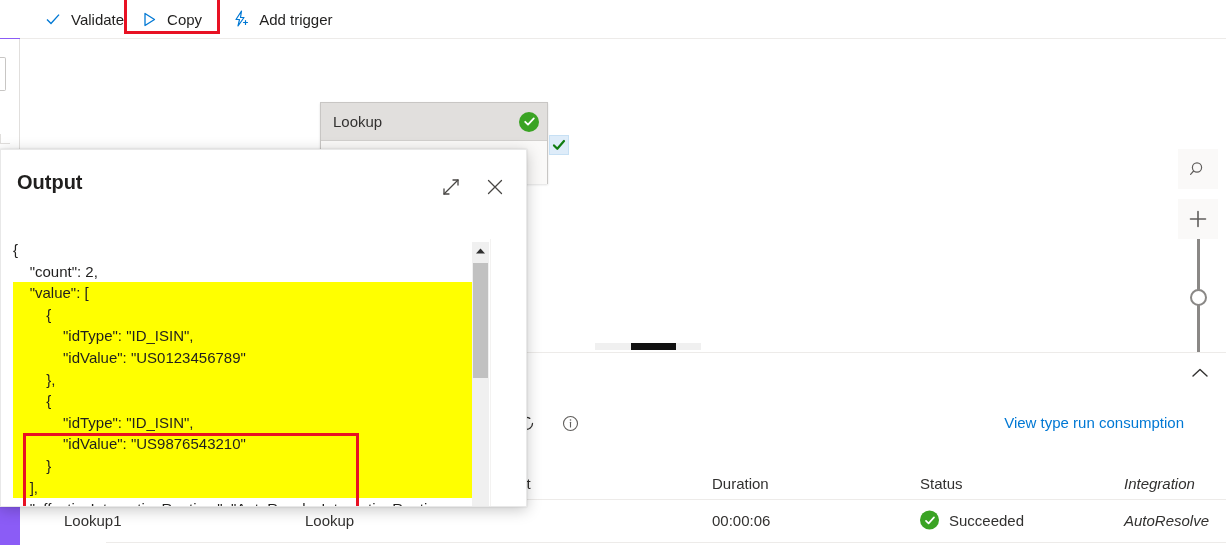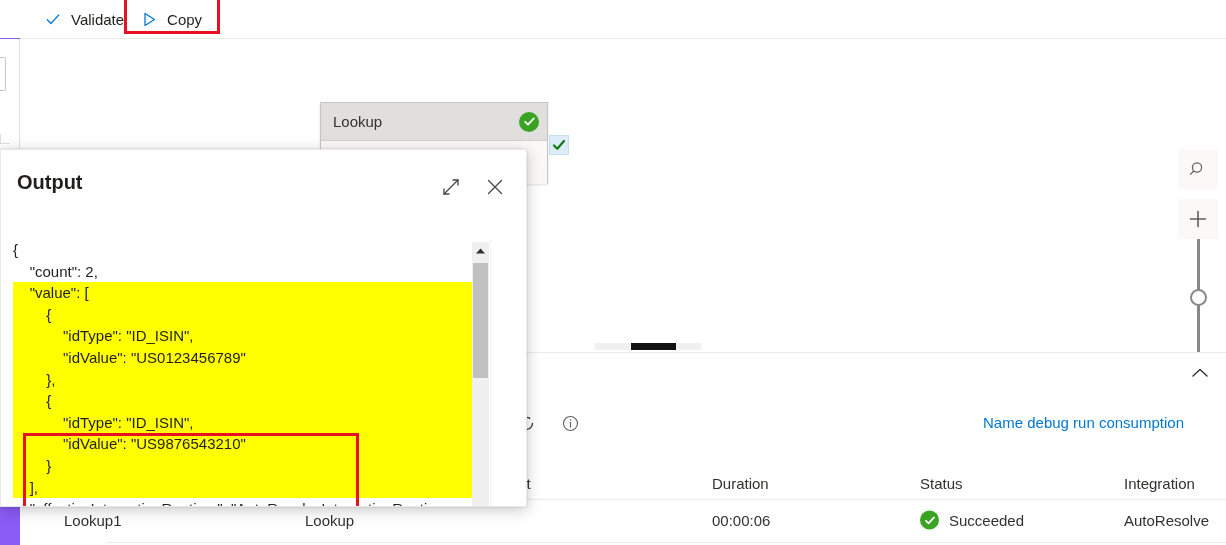--- a/index.html
+++ b/index.html
@@ -135,21 +135,21 @@
     position: absolute; left: 86px; top: 76px; width: 1120px; height: 1px; background: #edebe9;
   }
   .cell { position: absolute; top: 50%; transform: translateY(-50%); font-size: 15px; white-space: nowrap; }
   .res-head .cell { color: #323130; }
   .res-row  .cell { color: #323130; }
   .c-name { left: 44px; }
   .c-type { left: 285px; }
   .c-start { left: 469px; }
   .c-dur { left: 692px; text-align: center; }
   .c-status { left: 900px; }
-  .c-ir { left: 1104px; }
+  .c-ir { left: 1104px; font-style: italic; }
   .status-cell { display: flex; align-items: center; gap: 10px; }
   .status-cell .status-dot { width: 19px; height: 19px; }
 
   
   .output-panel {
     position: absolute; left: 0; top: 149px; width: 527px; height: 358px;
     background: #ffffff; box-shadow: 0 3px 14px rgba(0,0,0,.22), 0 0 2px rgba(0,0,0,.14);
     border: 1px solid #e8e8e8;
     overflow: hidden;
   }
@@ -216,20 +216,29 @@
         <span class="glyph">
           <svg width="15" height="15" viewBox="0 0 15 15">
               <path d="M3 1.5 L12.5 7.5 L3 13.5 Z" fill="none" stroke="#0078d4" stroke-width="1.3" stroke-linejoin="round"></path>
             </svg>
         </span>
         <span class="tb-label">Copy</span>
       </button>
       <span class="tb-highlight"></span>
     </span>
 
+    <button class="tb-btn" style="margin-left:14px;">
+      <span class="glyph">
+        <svg width="18" height="18" viewBox="0 0 18 18">
+          <path d="M9.5 1 L4 9.5 H7.5 L6 16 L12 7.5 H8.5 L9.5 1 Z" fill="none" stroke="#0078d4" stroke-width="1.2" stroke-linejoin="round"></path>
+          <path d="M11.5 12.5 H15.5 M13.5 10.5 V14.5" stroke="#0078d4" stroke-width="1.2" stroke-linecap="round"></path>
+        </svg>
+      </span>
+      <span class="tb-label">Add trigger</span>
+    </button>
   </div>
   <div class="toolbar-divider"></div>
 
   <div class="left-rail">
     <div class="left-rail-chip"></div>
     <div class="left-rail-tick"></div>
   </div>
 
   <div class="canvas">
 
@@ -293,21 +302,21 @@
         </svg>
       </span>
       <span class="op-icon-btn">
         <svg width="17" height="17" viewBox="0 0 17 17">
           <circle cx="8.5" cy="8.5" r="7" fill="none" stroke="#605e5c" stroke-width="1.1"></circle>
           <path d="M8.5 7.2 V12" stroke="#605e5c" stroke-width="1.1" stroke-linecap="round"></path>
           <circle cx="8.5" cy="5" r="0.8" fill="#605e5c"></circle>
         </svg>
       </span>
     </div>
-    <div class="consumption-link">Name debug run consumption</div>
+    <div class="consumption-link">View type run consumption</div>
   </div>
 
   <div class="results">
     <div class="res-head">
       <span class="cell c-name">Name</span>
       <span class="cell c-type">Activity type</span>
       <span class="cell c-start">n start</span>
       <span class="cell c-dur">Duration</span>
       <span class="cell c-status">Status</span>
       <span class="cell c-ir">Integration</span>

